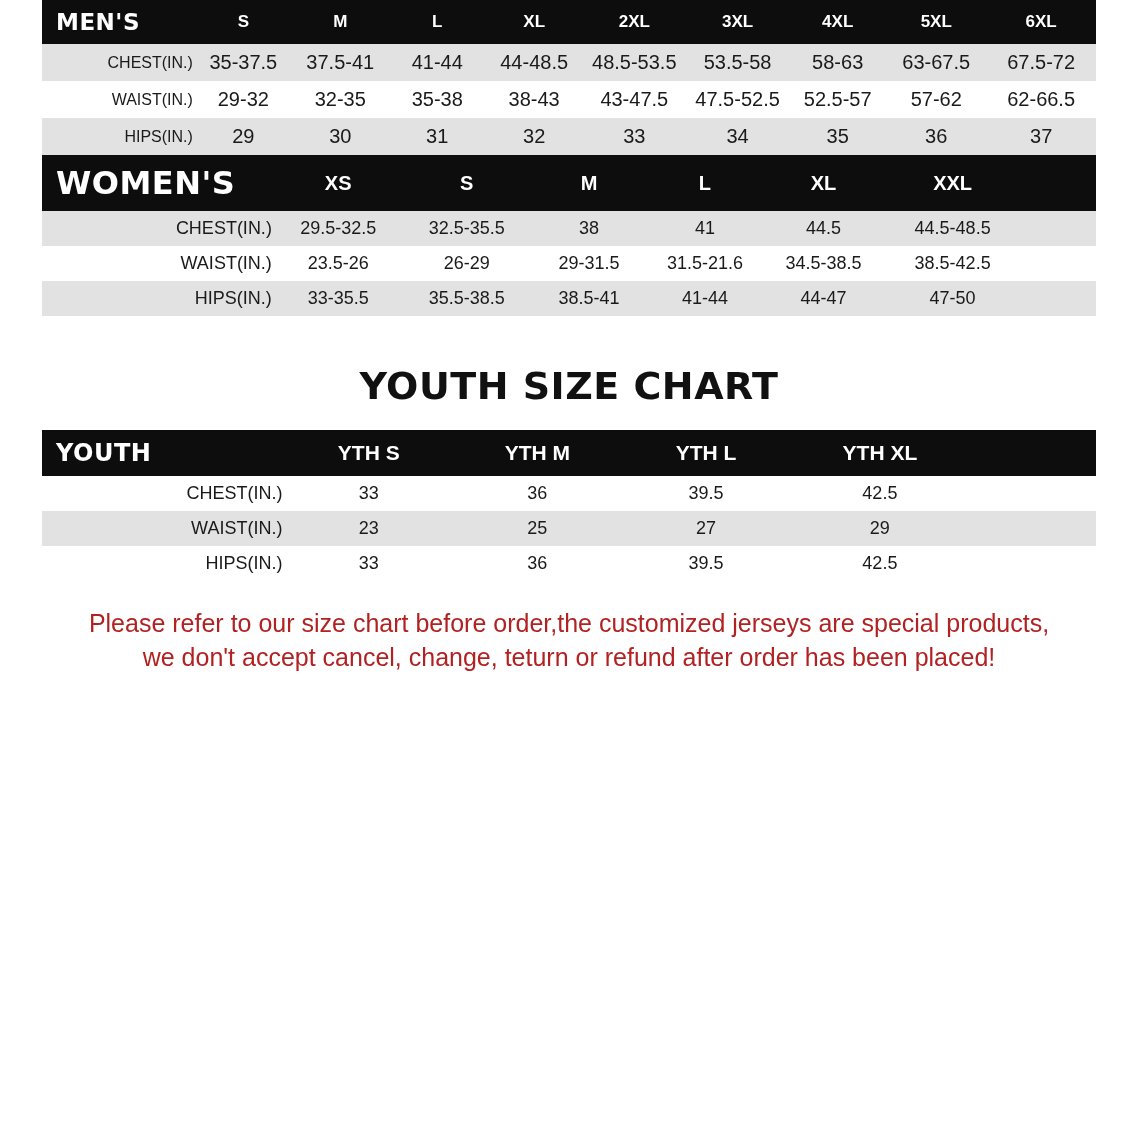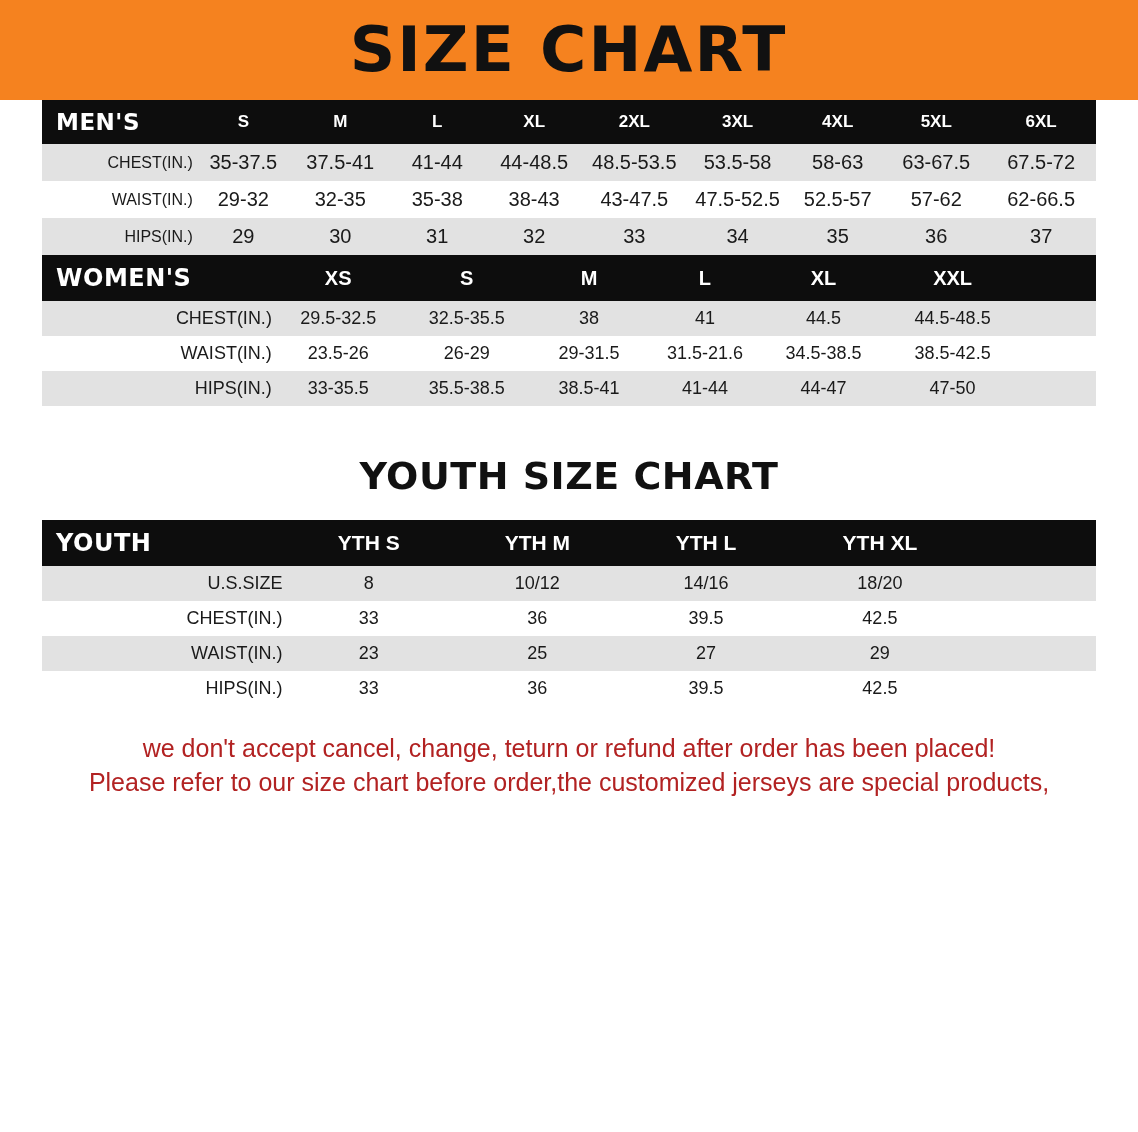--- a/index.html
+++ b/index.html
@@ -94,21 +94,21 @@
   tr.plain td { background: #ffffff; }
 
   
   .men thead th { font-size: 17px; }
   .men thead th.rowlabel { font-size: 23px; }
   .men tbody td { font-size: 20px; }
   .men tbody td.rowlabel { font-size: 16px; }
 
   
   .women thead th { font-size: 20px; }
-  .women thead th.rowlabel { font-size: 24px; }
+  .women thead th.rowlabel { font-size: 32px; }
   .women tbody td { font-size: 18px; }
 
   
   .youth thead th { font-size: 21px; }
   .youth thead th.rowlabel { font-size: 24px; }
   .youth tbody td { font-size: 18px; padding: 12px 2px; }
 
   
   .note {
     margin: 26px 40px 0 40px;
@@ -117,23 +117,20 @@
     font-size: 25px;
     line-height: 1.35;
     text-align: center;
   }
 </style>
 </head>
 <body>
 
 <div class="page">
 
-  <div class="banner">
-    <div class="banner-title">SIZE CHART</div>
-  </div>
 
 
   <div class="tbl-wrap">
     <table class="sizetbl men">
       <colgroup>
         <col style="width:14.5%">
         <col style="width:9.2%">
           <col style="width:9.2%">
           <col style="width:9.2%">
         <col style="width:9.2%">
@@ -274,28 +271,20 @@
         <tr>
           <th class="rowlabel">YOUTH</th>
           <th>YTH S</th>
           <th>YTH M</th>
           <th>YTH L</th>
           <th>YTH XL</th>
           <th></th>
         </tr>
       </thead>
       <tbody>
-        <tr class="shade">
-          <td class="rowlabel">U.S.SIZE</td>
-          <td>8</td>
-          <td>10/12</td>
-          <td>14/16</td>
-          <td>18/20</td>
-          <td></td>
-        </tr>
         <tr class="plain">
           <td class="rowlabel">CHEST(IN.)</td>
           <td>33</td>
           <td>36</td>
           <td>39.5</td>
           <td>42.5</td>
           <td></td>
         </tr>
         <tr class="shade">
           <td class="rowlabel">WAIST(IN.)</td>
@@ -311,17 +300,17 @@
           <td>36</td>
           <td>39.5</td>
           <td>42.5</td>
           <td></td>
         </tr>
       </tbody>
     </table>
   </div>
 
   <div class="note">
+    <div>Please refer to our size chart before order,the customized jerseys are special products,</div>
     <div>we don't accept cancel, change, teturn or refund after order has been placed!</div>
-    <div>Please refer to our size chart before order,the customized jerseys are special products,</div>
   </div>
 
 </div>
 
 </body></html>

